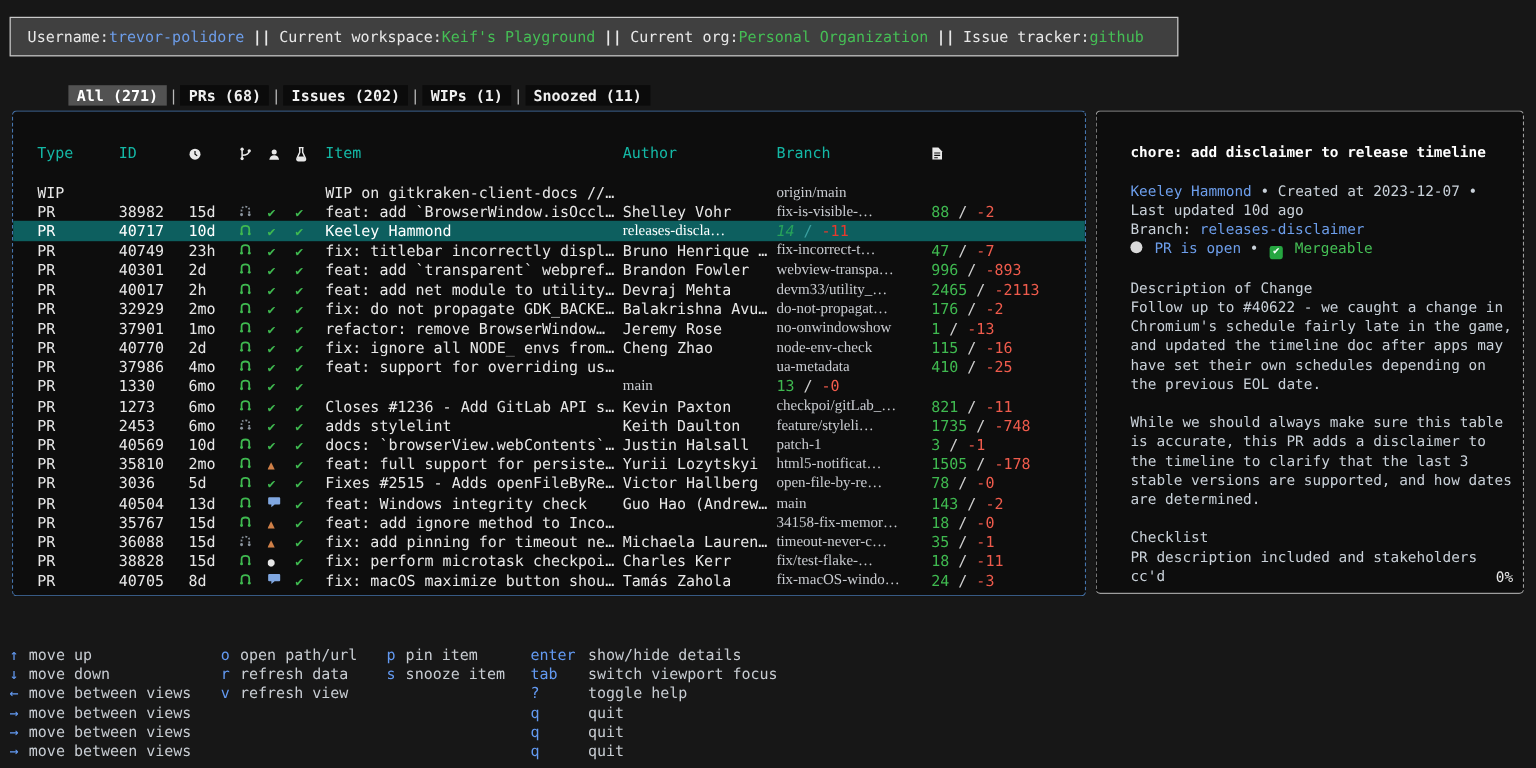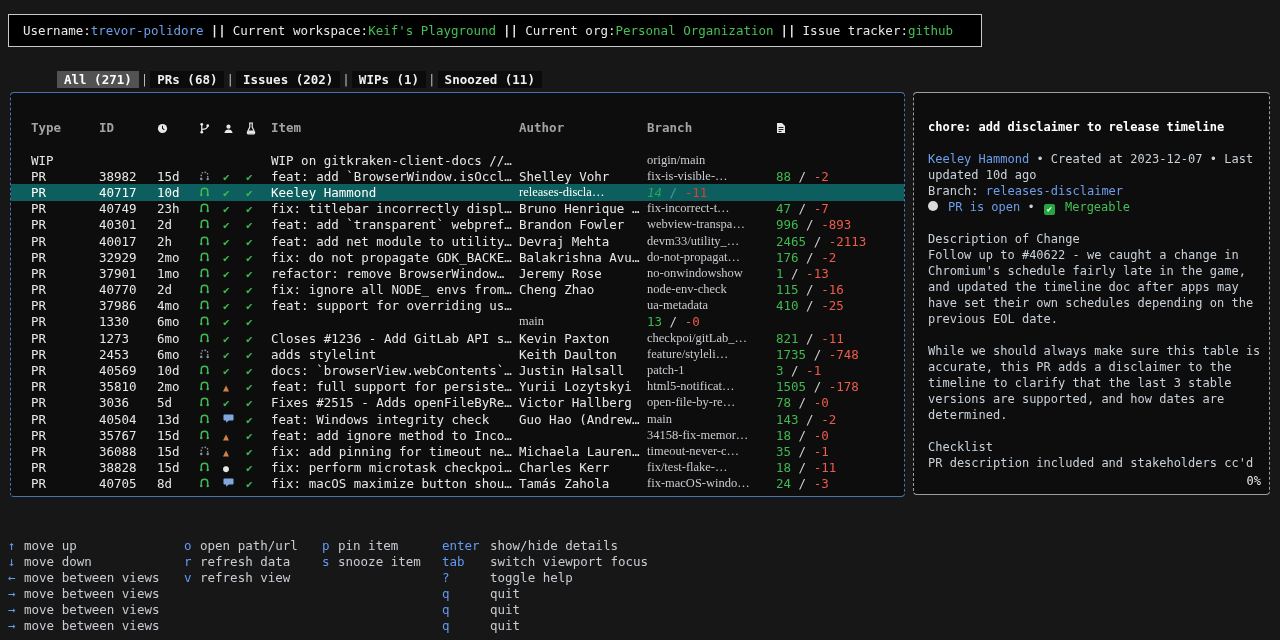--- a/index.html
+++ b/index.html
@@ -5,21 +5,21 @@
   html,body{margin:0;padding:0;}
   body{
     width:1280px;height:640px;overflow:hidden;position:relative;
     background:#171717;color:#e8e8e8;
     font-family:"DejaVu Sans Mono", monospace;font-size:12.5px;
   }
   
   .topbar{
     position:absolute;left:8px;top:14px;width:944px;height:31px;
     border:1px solid #c9c9c9;display:flex;align-items:center;
-    padding:0 14px;white-space:nowrap;background:#000000;
+    padding:0 14px;white-space:nowrap;background:#404040;
   }
   .topbar .lbl{color:#e8e8e8;}
   .topbar .sep{color:#e8e8e8;padding:0 7px;font-weight:bold;}
   .val-blue{color:#6d9eeb;}
   .val-green{color:#45bf55;}
   
   .tabs{position:absolute;left:10px;top:69px;height:20px;display:flex;align-items:center;font-weight:bold;padding-left:47px;}
   .tab{padding:1px 7px;background:#0b0b0b;color:#f0f0f0;border:none;font:inherit;cursor:default;}
   .tab.active{background:#525252;color:#ffffff;}
   .tab-sep{color:#b9b9b9;padding:0 2px;font-weight:normal;}
@@ -27,21 +27,21 @@
   .table-panel{
     position:absolute;left:10px;top:92px;width:893px;height:403px;
     background:#0d0d0d;border:1px solid #4675ad;
     border-left-style:dashed;border-right-style:dashed;border-radius:4px;
   }
   .thead,.trow{
     display:grid;
     grid-template-columns:68px 58px 42px 24px 23px 25px 248px 128px 129px 1fr;
     align-items:center;padding-left:20px;white-space:nowrap;
   }
-  .thead{margin-top:26px;height:16px;color:#a3a3a3;font-weight:bold;}
+  .thead{margin-top:26px;height:16px;color:#14b8a6;}
   .tbody{margin-top:17px;}
   .trow{height:16.2px;}
   .trow>span{overflow:hidden;}
   .c-item,.c-author{color:#e8e8e8;}
   .c-branch{color:#c9ccd1;font-family:Liberation Serif, serif;}
   .c-diff .add{color:#3fb950;}
   .c-diff .slash{color:#d0d0d0;}
   .c-diff .del{color:#ef5b4c;}
   .ri{display:inline-block;}
   .ri.check{color:#3fb950;font-weight:bold;font-size:11px;}
@@ -51,21 +51,21 @@
   .trow.selected .c-item,.trow.selected .c-author,.trow.selected .c-branch{color:#ffffff;}
   .trow.selected .c-diff .add{color:#27a35a;font-style:italic;}
   .trow.selected .c-diff .slash{color:#3aa0a0;}
   .trow.selected .c-diff .del{color:#e8392e;}
   .hic{display:inline-block;vertical-align:middle;}
   
   .details{
     position:absolute;left:913px;top:92px;width:357px;height:403px;
     background:#0d0d0d;border:1px solid #9e9e9e;
     border-left-style:dashed;border-right-style:dashed;border-radius:4px;
-    padding:26px 8px 0 14px;box-sizing:border-box;
+    padding:26px 8px 0 28px;box-sizing:border-box;
     color:#c9d1d9;line-height:16px;font-size:12px;
   }
   .details .title{color:#ffffff;font-weight:bold;margin:0 0 16px 0;}
   .details p{margin:0 0 16px 0;}
   .link{color:#6d9eeb;}
   .green{color:#45bf55;}
   .status-line .dot{display:inline-block;width:10px;height:10px;border-radius:50%;background:#d9d9d9;margin-right:10px;}
   .status-line .mbox{display:inline-block;width:11px;height:11px;border-radius:2px;background:#26a641;color:#fff;
     font-size:9px;line-height:11px;text-align:center;font-weight:bold;margin:0 10px 0 2px;vertical-align:-1px;}
   .scrollpct{position:absolute;right:8px;bottom:5px;color:#e8e8e8;}

